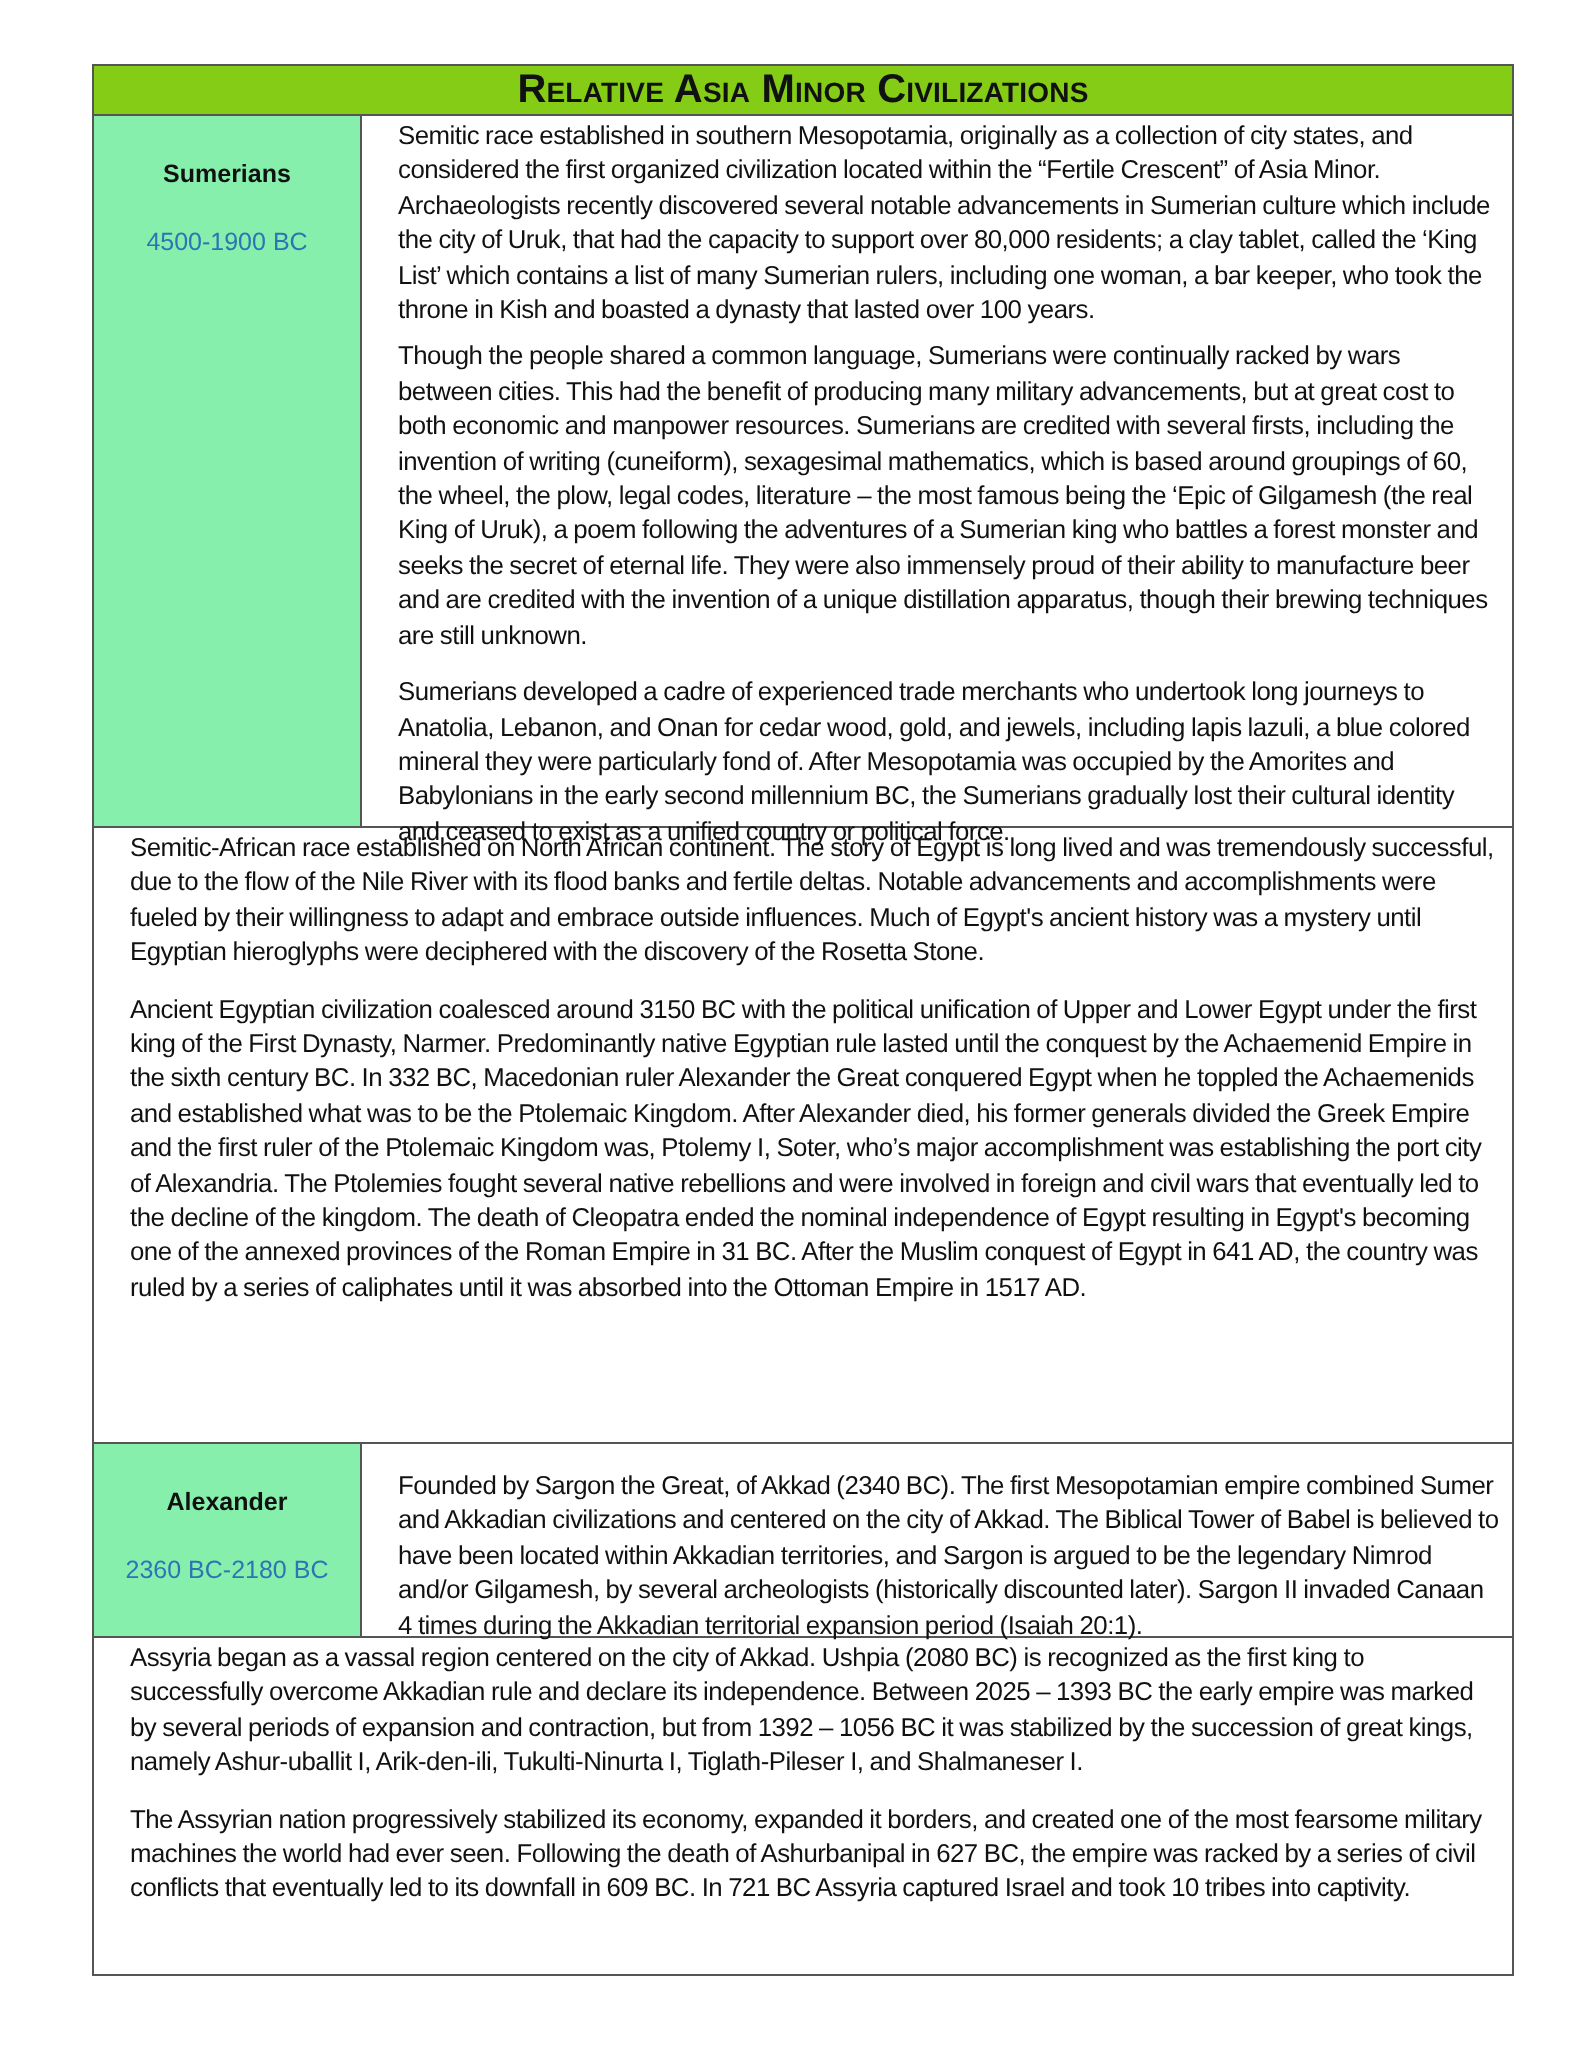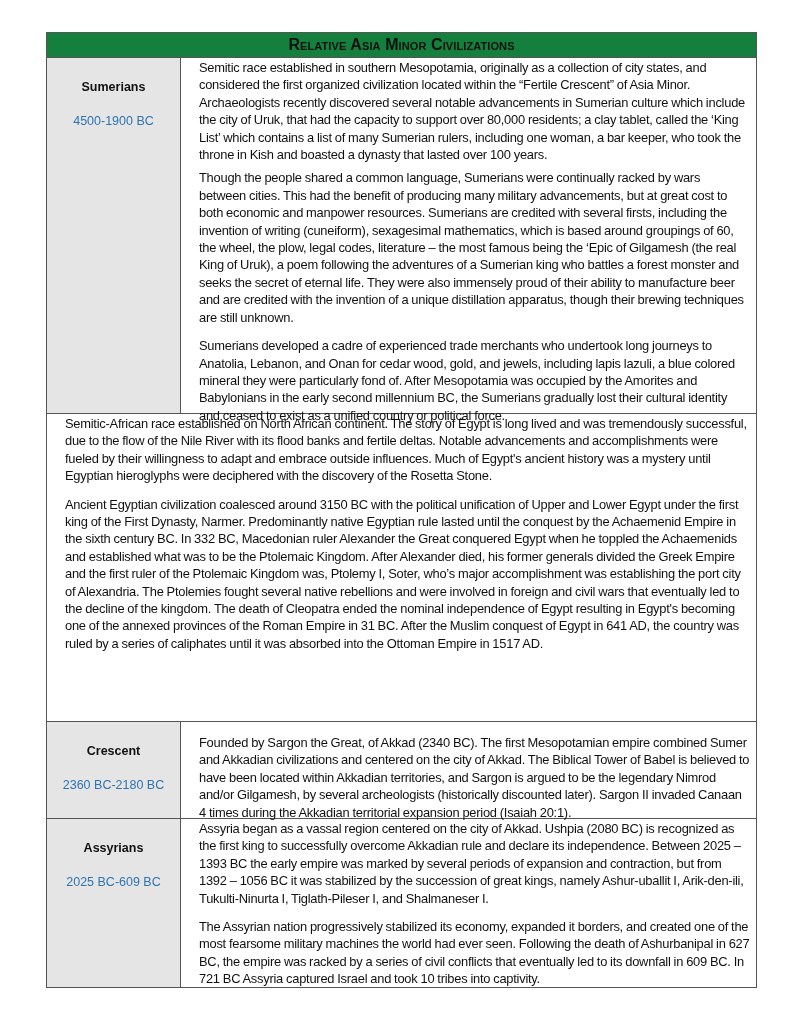--- a/index.html
+++ b/index.html
@@ -18,40 +18,40 @@
     position: absolute;
     left: 46px;
     top: 32px;
     width: 711px;
     border: 1px solid #555555;
     border-collapse: collapse;
     box-sizing: border-box;
   }
   .header {
     height: 24px;
-    background: #15803d;
+    background: #84cc16;
     border-bottom: 1px solid #555555;
     text-align: center;
     font-weight: bold;
-    font-size: 16px;
+    font-size: 20px;
     line-height: 24px;
     font-variant: small-caps;
     letter-spacing: 0.1px;
     color: #111;
   }
   .row {
     display: flex;
     border-bottom: 1px solid #555555;
     box-sizing: border-box;
   }
   .row:last-child { border-bottom: none; }
   .left {
     width: 134px;
     flex: 0 0 134px;
-    background: #e5e5e5;
+    background: #86efac;
     border-right: 1px solid #555555;
     display: flex;
     flex-direction: column;
     align-items: center;
     padding-top: 22px;
     box-sizing: border-box;
   }
   .civ-name {
     font-weight: bold;
     font-size: 12.5px;
@@ -103,31 +103,27 @@
 
   <div class="row row-egyptians">
     <div class="right">
       <p class="para">Semitic-African race established on North African continent. The story of Egypt is long lived and was tremendously successful, due to the flow of the Nile River with its flood banks and fertile deltas. Notable advancements  and accomplishments were fueled by their willingness to adapt and embrace outside influences. Much of Egypt's ancient history was a mystery until Egyptian hieroglyphs were deciphered with the discovery of the Rosetta Stone.</p>
       <p class="para">Ancient Egyptian civilization coalesced around 3150 BC with the political unification of Upper and Lower Egypt under the first king of the First Dynasty, Narmer. Predominantly native Egyptian rule lasted until the conquest by the Achaemenid Empire in the sixth century BC. In 332 BC, Macedonian ruler Alexander the Great conquered Egypt when he toppled the Achaemenids and established what was to be the Ptolemaic Kingdom. After Alexander died, his former generals divided the Greek Empire and the first ruler of the Ptolemaic Kingdom was, Ptolemy I, Soter, who’s major accomplishment was establishing the port city of Alexandria. The Ptolemies fought several native rebellions and were involved in foreign and civil wars that eventually led to the decline of the kingdom. The death of Cleopatra ended the nominal independence of Egypt resulting in Egypt's becoming one of the annexed provinces of the Roman Empire in 31 BC. After the Muslim conquest of Egypt in 641 AD, the country was ruled by a series of caliphates until it was absorbed into the Ottoman Empire in 1517 AD.</p>
     </div>
   </div>
 
   <div class="row row-akkadians">
     <div class="left">
-      <div class="civ-name">Crescent</div>
+      <div class="civ-name">Alexander</div>
       <div class="civ-dates">2360 BC-2180 BC</div>
     </div>
     <div class="right">
       <p class="para">Founded by Sargon the Great, of Akkad (2340 BC). The first Mesopotamian empire combined Sumer and Akkadian civilizations and centered on the city of Akkad. The Biblical Tower of Babel is believed to have been located within Akkadian territories, and Sargon is argued to be the legendary Nimrod and/or Gilgamesh, by several archeologists (historically discounted later). Sargon II invaded Canaan 4 times during the Akkadian territorial expansion period (Isaiah 20:1).</p>
     </div>
   </div>
 
   <div class="row row-assyrians">
-    <div class="left">
-      <div class="civ-name">Assyrians</div>
-      <div class="civ-dates">2025 BC-609 BC</div>
-    </div>
     <div class="right">
       <p class="para">Assyria began as a vassal region centered on the city of Akkad. Ushpia (2080 BC) is recognized as the first king to successfully overcome Akkadian rule and declare its independence. Between 2025 – 1393 BC the early empire was marked by several periods of expansion and contraction, but from 1392 – 1056 BC it was stabilized by the succession of great kings, namely Ashur-uballit I, Arik-den-ili, Tukulti-Ninurta I, Tiglath-Pileser I, and Shalmaneser I.</p>
       <p class="para">The Assyrian nation progressively stabilized its economy, expanded it borders, and created one of the most fearsome military machines the world had ever seen. Following the death of Ashurbanipal in 627 BC, the empire was racked by a series of civil conflicts that eventually led to its downfall in 609 BC. In 721 BC Assyria captured Israel and took 10 tribes into captivity.</p>
     </div>
   </div>
 </div>
 
 </body></html>

